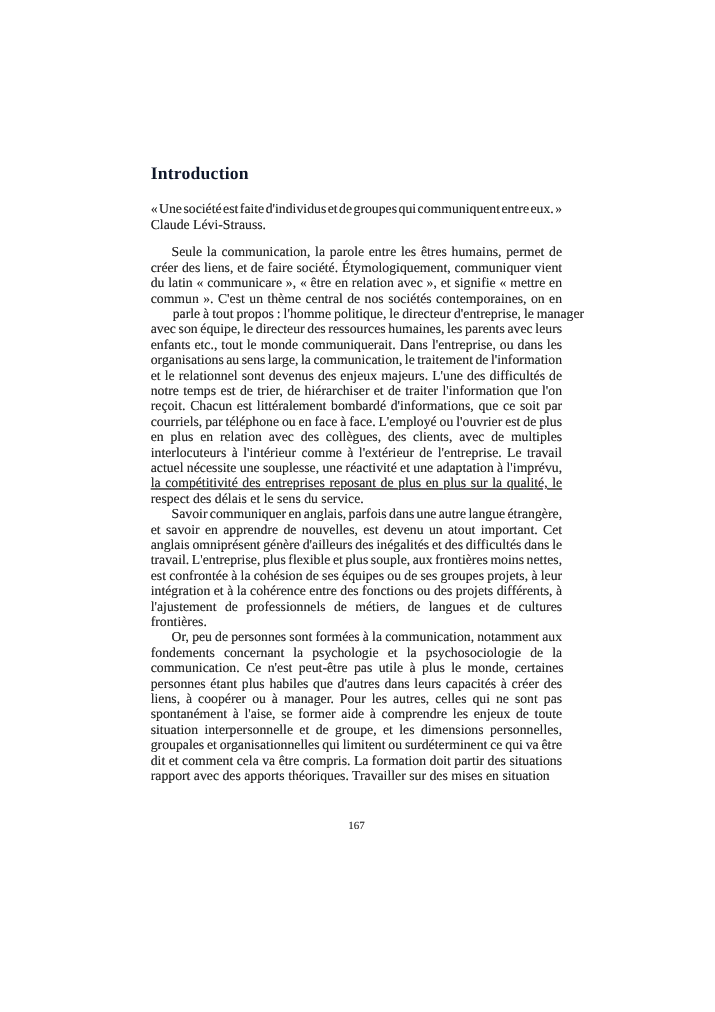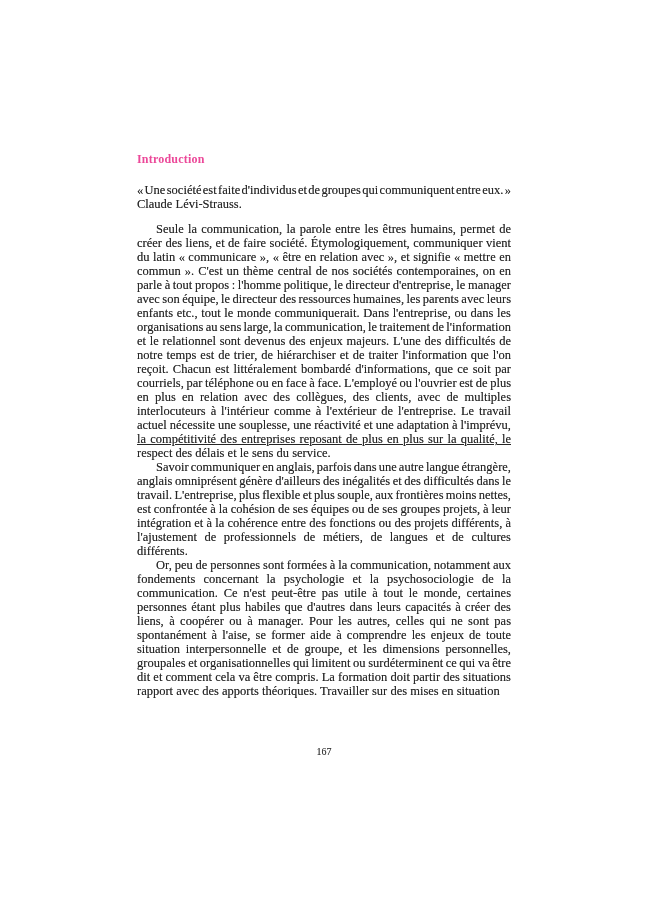--- a/index.html
+++ b/index.html
@@ -12,24 +12,24 @@
   .page {
     position: relative;
     width: 650px; height: 920px;
     background: #ffffff;
     color: #262626;
     overflow: hidden;
   }
   .heading {
     position: absolute;
     left: 137px; top: 151px;
-    font-size: 12px;
+    font-size: 16px;
     font-weight: bold;
     line-height: 16px;
-    color: #ec4899;
+    color: #0f172a;
     letter-spacing: 0.2px;
   }
   .textcol {
     position: absolute;
     left: 137px; top: 183px;
     width: 374px;
     font-size: 12.5px;
     line-height: 14px;
     color: #262626;
     text-shadow: 0 0 0.3px rgba(45,45,45,0.55);
@@ -58,47 +58,48 @@
   <div class="textcol">
       <div class="block quote">
         <div class="line"><span style="word-spacing: -1.79207px; letter-spacing: 0px;">« Une société est faite d'individus et de groupes qui communiquent entre eux. »</span></div>
         <div class="line noj"><span>Claude Lévi-Strauss.</span></div>
       </div>
       <div class="block para">
         <div class="line indent"><span style="word-spacing: 1.13594px; letter-spacing: 0px;">Seule la communication, la parole entre les êtres humains, permet de</span></div>
         <div class="line"><span style="word-spacing: 0.288194px; letter-spacing: 0px;">créer des liens, et de faire société. Étymologiquement, communiquer vient</span></div>
         <div class="line"><span style="word-spacing: 0.335417px; letter-spacing: 0px;">du latin « communicare », « être en relation avec », et signifie « mettre en</span></div>
         <div class="line"><span style="word-spacing: 0.880682px; letter-spacing: 0px;">commun ». C'est un thème central de nos sociétés contemporaines, on en</span></div>
-        <div class="line"><span style="word-spacing: -0.457386px; letter-spacing: 0px;">parle à tout propos : l'homme politique, le directeur d'entreprise, le manager</span></div>
+        <div class="line"><span style="word-spacing: -0.457386px; letter-spacing: 0px; margin-left: 20px;">parle à tout propos : l'homme politique, le directeur d'entreprise, le manager</span></div>
         <div class="line"><span style="word-spacing: -0.677557px; letter-spacing: 0px;">avec son équipe, le directeur des ressources humaines, les parents avec leurs</span></div>
         <div class="line"><span style="word-spacing: 0.517188px; letter-spacing: 0px;">enfants etc., tout le monde communiquerait. Dans l'entreprise, ou dans les</span></div>
         <div class="line"><span style="word-spacing: -0.878472px; letter-spacing: 0px; margin-top: 19px;">organisations au sens large, la communication, le traitement de l'information</span></div>
         <div class="line"><span style="word-spacing: 0.619318px; letter-spacing: 0px;">et le relationnel sont devenus des enjeux majeurs. L'une des difficultés de</span></div>
         <div class="line"><span style="word-spacing: 0.779948px; letter-spacing: 0px;">notre temps est de trier, de hiérarchiser et de traiter l'information que l'on</span></div>
         <div class="line"><span style="word-spacing: 1.15625px; letter-spacing: 0px;">reçoit. Chacun est littéralement bombardé d'informations, que ce soit par</span></div>
         <div class="line"><span style="word-spacing: -0.491587px; letter-spacing: 0px;">courriels, par téléphone ou en face à face. L'employé ou l'ouvrier est de plus</span></div>
         <div class="line"><span style="word-spacing: 3.04403px; letter-spacing: 0px;">en plus en relation avec des collègues, des clients, avec de multiples</span></div>
         <div class="line"><span style="word-spacing: 1.77951px; letter-spacing: 0px;">interlocuteurs à l'intérieur comme à l'extérieur de l'entreprise. Le travail</span></div>
         <div class="line"><span style="word-spacing: -0.103125px; letter-spacing: 0px;">actuel nécessite une souplesse, une réactivité et une adaptation à l'imprévu,</span></div>
         <div class="line"><span style="word-spacing: 1.05339px; letter-spacing: 0px; text-decoration: underline;">la compétitivité des entreprises reposant de plus en plus sur la qualité, le</span></div>
         <div class="line noj"><span>respect des délais et le sens du service.</span></div>
       </div>
       <div class="block para">
         <div class="line indent"><span style="word-spacing: -1.01215px; letter-spacing: 0px;">Savoir communiquer en anglais, parfois dans une autre langue étrangère,</span></div>
+        <div class="line"><span style="word-spacing: 1.71733px; letter-spacing: 0px;">et savoir en apprendre de nouvelles, est devenu un atout important. Cet</span></div>
         <div class="line"><span style="word-spacing: -0.56875px; letter-spacing: 0px;">anglais omniprésent génère d'ailleurs des inégalités et des difficultés dans le</span></div>
         <div class="line"><span style="word-spacing: -0.801562px; letter-spacing: 0px;">travail. L'entreprise, plus flexible et plus souple, aux frontières moins nettes,</span></div>
         <div class="line"><span style="word-spacing: -0.1875px; letter-spacing: 0px;">est confrontée à la cohésion de ses équipes ou de ses groupes projets, à leur</span></div>
         <div class="line"><span style="word-spacing: 0.0338542px; letter-spacing: 0px;">intégration et à la cohérence entre des fonctions ou des projets différents, à</span></div>
         <div class="line"><span style="word-spacing: 4.43229px; letter-spacing: 0px;">l'ajustement de professionnels de métiers, de langues et de cultures</span></div>
-        <div class="line noj"><span>différents.</span></div>
+        <div class="line noj"><span>frontières.</span></div>
       </div>
       <div class="block para">
         <div class="line indent"><span style="word-spacing: -0.273438px; letter-spacing: 0px;">Or, peu de personnes sont formées à la communication, notamment aux</span></div>
         <div class="line"><span style="word-spacing: 5.0957px; letter-spacing: 0px;">fondements concernant la psychologie et la psychosociologie de la</span></div>
-        <div class="line"><span style="word-spacing: 2.67188px; letter-spacing: 0px;">communication. Ce n'est peut-être pas utile à tout le monde, certaines</span></div>
+        <div class="line"><span style="word-spacing: 2.67188px; letter-spacing: 0px;">communication. Ce n'est peut-être pas utile à plus le monde, certaines</span></div>
         <div class="line"><span style="word-spacing: 1.13636px; letter-spacing: 0px;">personnes étant plus habiles que d'autres dans leurs capacités à créer des</span></div>
         <div class="line"><span style="word-spacing: 2.28125px; letter-spacing: 0px;">liens, à coopérer ou à manager. Pour les autres, celles qui ne sont pas</span></div>
         <div class="line"><span style="word-spacing: 1.98864px; letter-spacing: 0px;">spontanément à l'aise, se former aide à comprendre les enjeux de toute</span></div>
         <div class="line"><span style="word-spacing: 2.66211px; letter-spacing: 0px;">situation interpersonnelle et de groupe, et les dimensions personnelles,</span></div>
         <div class="line"><span style="word-spacing: -0.553125px; letter-spacing: 0px;">groupales et organisationnelles qui limitent ou surdéterminent ce qui va être</span></div>
         <div class="line"><span style="word-spacing: 0.0117188px; letter-spacing: 0px;">dit et comment cela va être compris. La formation doit partir des situations</span></div>
         <div class="line noj"><span>rapport avec des apports théoriques. Travailler sur des mises en situation</span></div>
       </div>
     </div>
 

